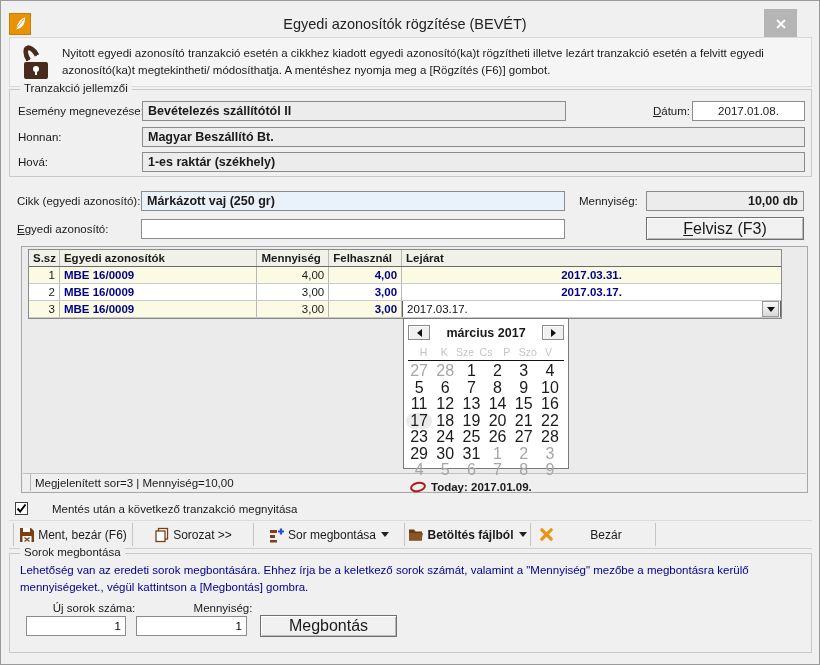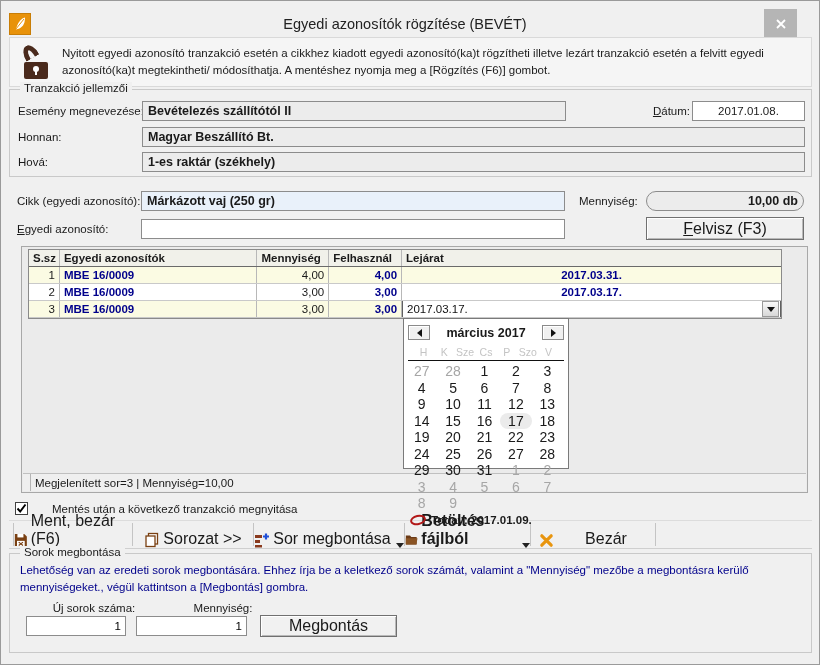--- a/index.html
+++ b/index.html
@@ -28,21 +28,21 @@
   
   .groupbox{border:1px solid #c9c9c9;background:#f0f0f0;}
   .gb-legend{position:absolute;top:-8px;left:10px;background:#f0f0f0;padding:0 4px;}
   .gb1{left:8px;top:88px;width:803px;height:88px;}
   .gb2{left:8px;top:552px;width:803px;height:100px;}
 
   .field{border:1px solid #8c8c8c;background:#ececec;height:20px;display:flex;align-items:center;padding:0 5px;}
   .field.bold{font-weight:bold;font-size:12.5px;}
   .field.white{background:#fff;}
   .field.blue{background:#e9f1fa;}
-  .field.right{justify-content:flex-end;border-radius:10px;}
+  .field.right{justify-content:flex-end;}
   .field.center{justify-content:center;}
   .lbl{line-height:20px;white-space:nowrap;}
   .mn{display:inline-block;}
   .mn::first-letter{text-decoration:underline;}
 
   .btn3d{background:#f1f1f1;border:1px solid #707070;box-shadow:inset 1px 1px 0 #ffffff, inset -1px -1px 0 #b9b9b9;display:flex;align-items:center;justify-content:center;font-size:16px;cursor:default;}
 
   
   .table-panel{left:20px;top:245px;width:787px;height:247px;background:#ebebeb;border:1px solid #a8a8a8;}
   .grid{position:absolute;left:6px;top:2px;width:754px;border:1px solid #8a8a8a;background:#fff;}
@@ -66,40 +66,40 @@
   .tri-down{width:0;height:0;border-left:4px solid transparent;border-right:4px solid transparent;border-top:5px solid #111;}
   .tri-left{width:0;height:0;border-top:4px solid transparent;border-bottom:4px solid transparent;border-right:5px solid #111;}
   .tri-right{width:0;height:0;border-top:4px solid transparent;border-bottom:4px solid transparent;border-left:5px solid #111;}
 
   
   .calendar{left:402px;top:317px;width:166px;height:151px;background:#fff;border:1px solid #7a7a7a;z-index:5;}
   .cal-head{display:flex;align-items:center;height:24px;padding:3px 4px 0 4px;}
   .cal-nav{width:22px;height:15px;background:#f0f0f0;border:1px solid #8a8a8a;box-shadow:inset 1px 1px 0 #fff;display:flex;align-items:center;justify-content:center;}
   .cal-title{flex:1;text-align:center;font-weight:bold;font-size:12.5px;}
   .cal-weekdays{display:grid;grid-template-columns:repeat(7,1fr);padding:3px 5px 2px 5px;color:#c4c4c4;font-size:10.5px;text-align:center;border-bottom:1px solid #111;margin:0 4px;}
-  .cal-days{display:grid;grid-template-columns:repeat(5,1fr);grid-auto-rows:16.5px;padding:2px 5px 0 2px;font-size:14px;text-align:center;}
+  .cal-days{display:grid;grid-template-columns:repeat(6,1fr);grid-auto-rows:16.5px;padding:2px 5px 0 2px;font-size:16px;text-align:center;}
   .cal-day{display:flex;align-items:center;justify-content:center;}
   .cal-day.muted{color:#a6a6a6;}
   .cal-day.sel{background:#ebebeb;border-radius:8px;}
   .cal-today{display:flex;align-items:center;gap:5px;padding:2px 6px;font-weight:bold;font-size:11.5px;}
   .today-circle{width:16px;height:10px;border:2px solid #b21818;border-radius:50%;transform:rotate(-12deg);}
 
   
   .statusbar{position:absolute;left:1px;right:1px;bottom:1px;height:18px;background:#efefef;border-top:1px solid #c0c0c0;display:flex;align-items:center;}
   .status-div{width:8px;height:100%;border-right:1px solid #b5b5b5;}
   .status-text{padding-left:4px;}
 
   
   .chk-row{left:14px;top:501px;display:flex;align-items:center;gap:24px;}
   .chk-box{width:13px;height:13px;background:#fff;border:1px solid #404040;display:flex;align-items:center;justify-content:center;}
 
   
   .toolbar{left:8px;top:519px;width:803px;height:29px;border-top:1px solid #dcdcdc;border-bottom:1px solid #cfcfcf;display:flex;align-items:stretch;}
   .tb-sep{width:1px;background:#c4c4c4;margin:2px 0;}
-  .tb-btn{display:flex;align-items:flex-end;justify-content:center;gap:3px;font-size:16px;cursor:default;}
+  .tb-btn{display:flex;align-items:center;justify-content:center;gap:3px;font-size:12px;cursor:default;}
   .caret{width:0;height:0;border-left:4px solid transparent;border-right:4px solid transparent;border-top:5px solid #222;margin-left:2px;}
 
   
   .split-desc{left:10px;top:8px;width:784px;color:#00008b;line-height:1.45;}
   .num-input{border:1px solid #8c8c8c;background:#fff;height:20px;text-align:right;padding:0 4px;font-size:11.5px;font-family:"Liberation Sans","DejaVu Sans",sans-serif;}
 </style>
 </head>
 <body>
 
 <div class="dialog">

